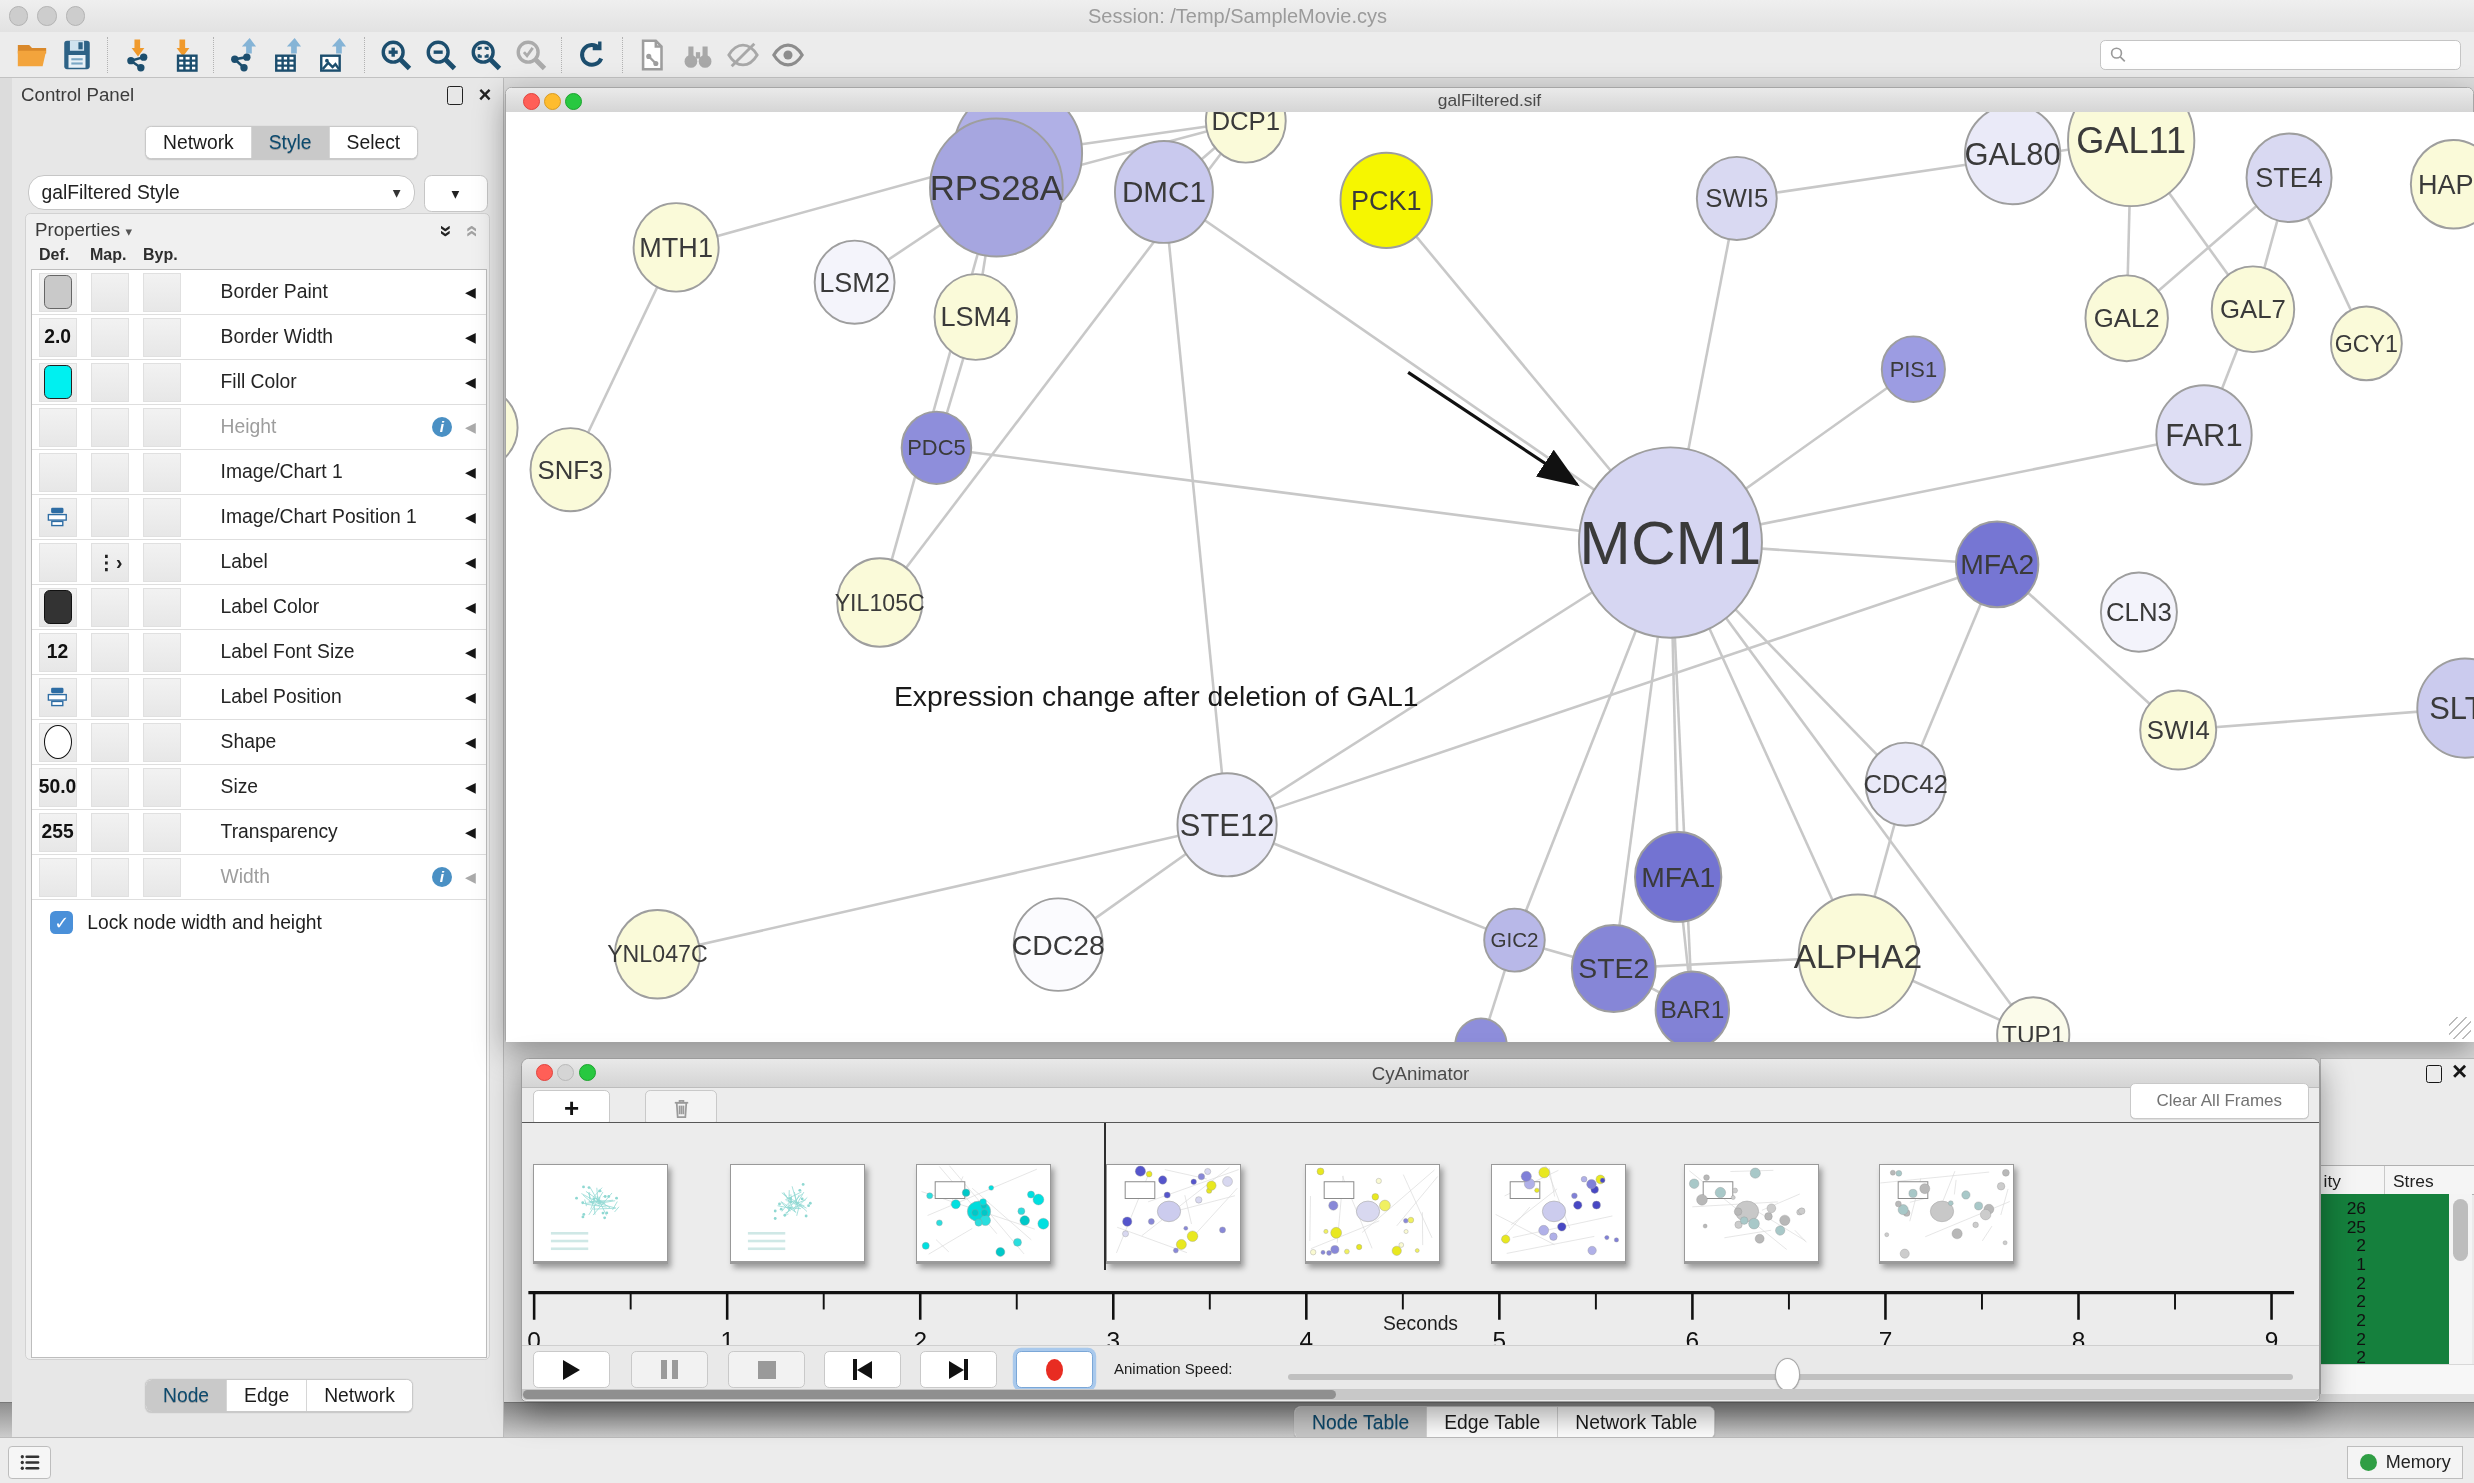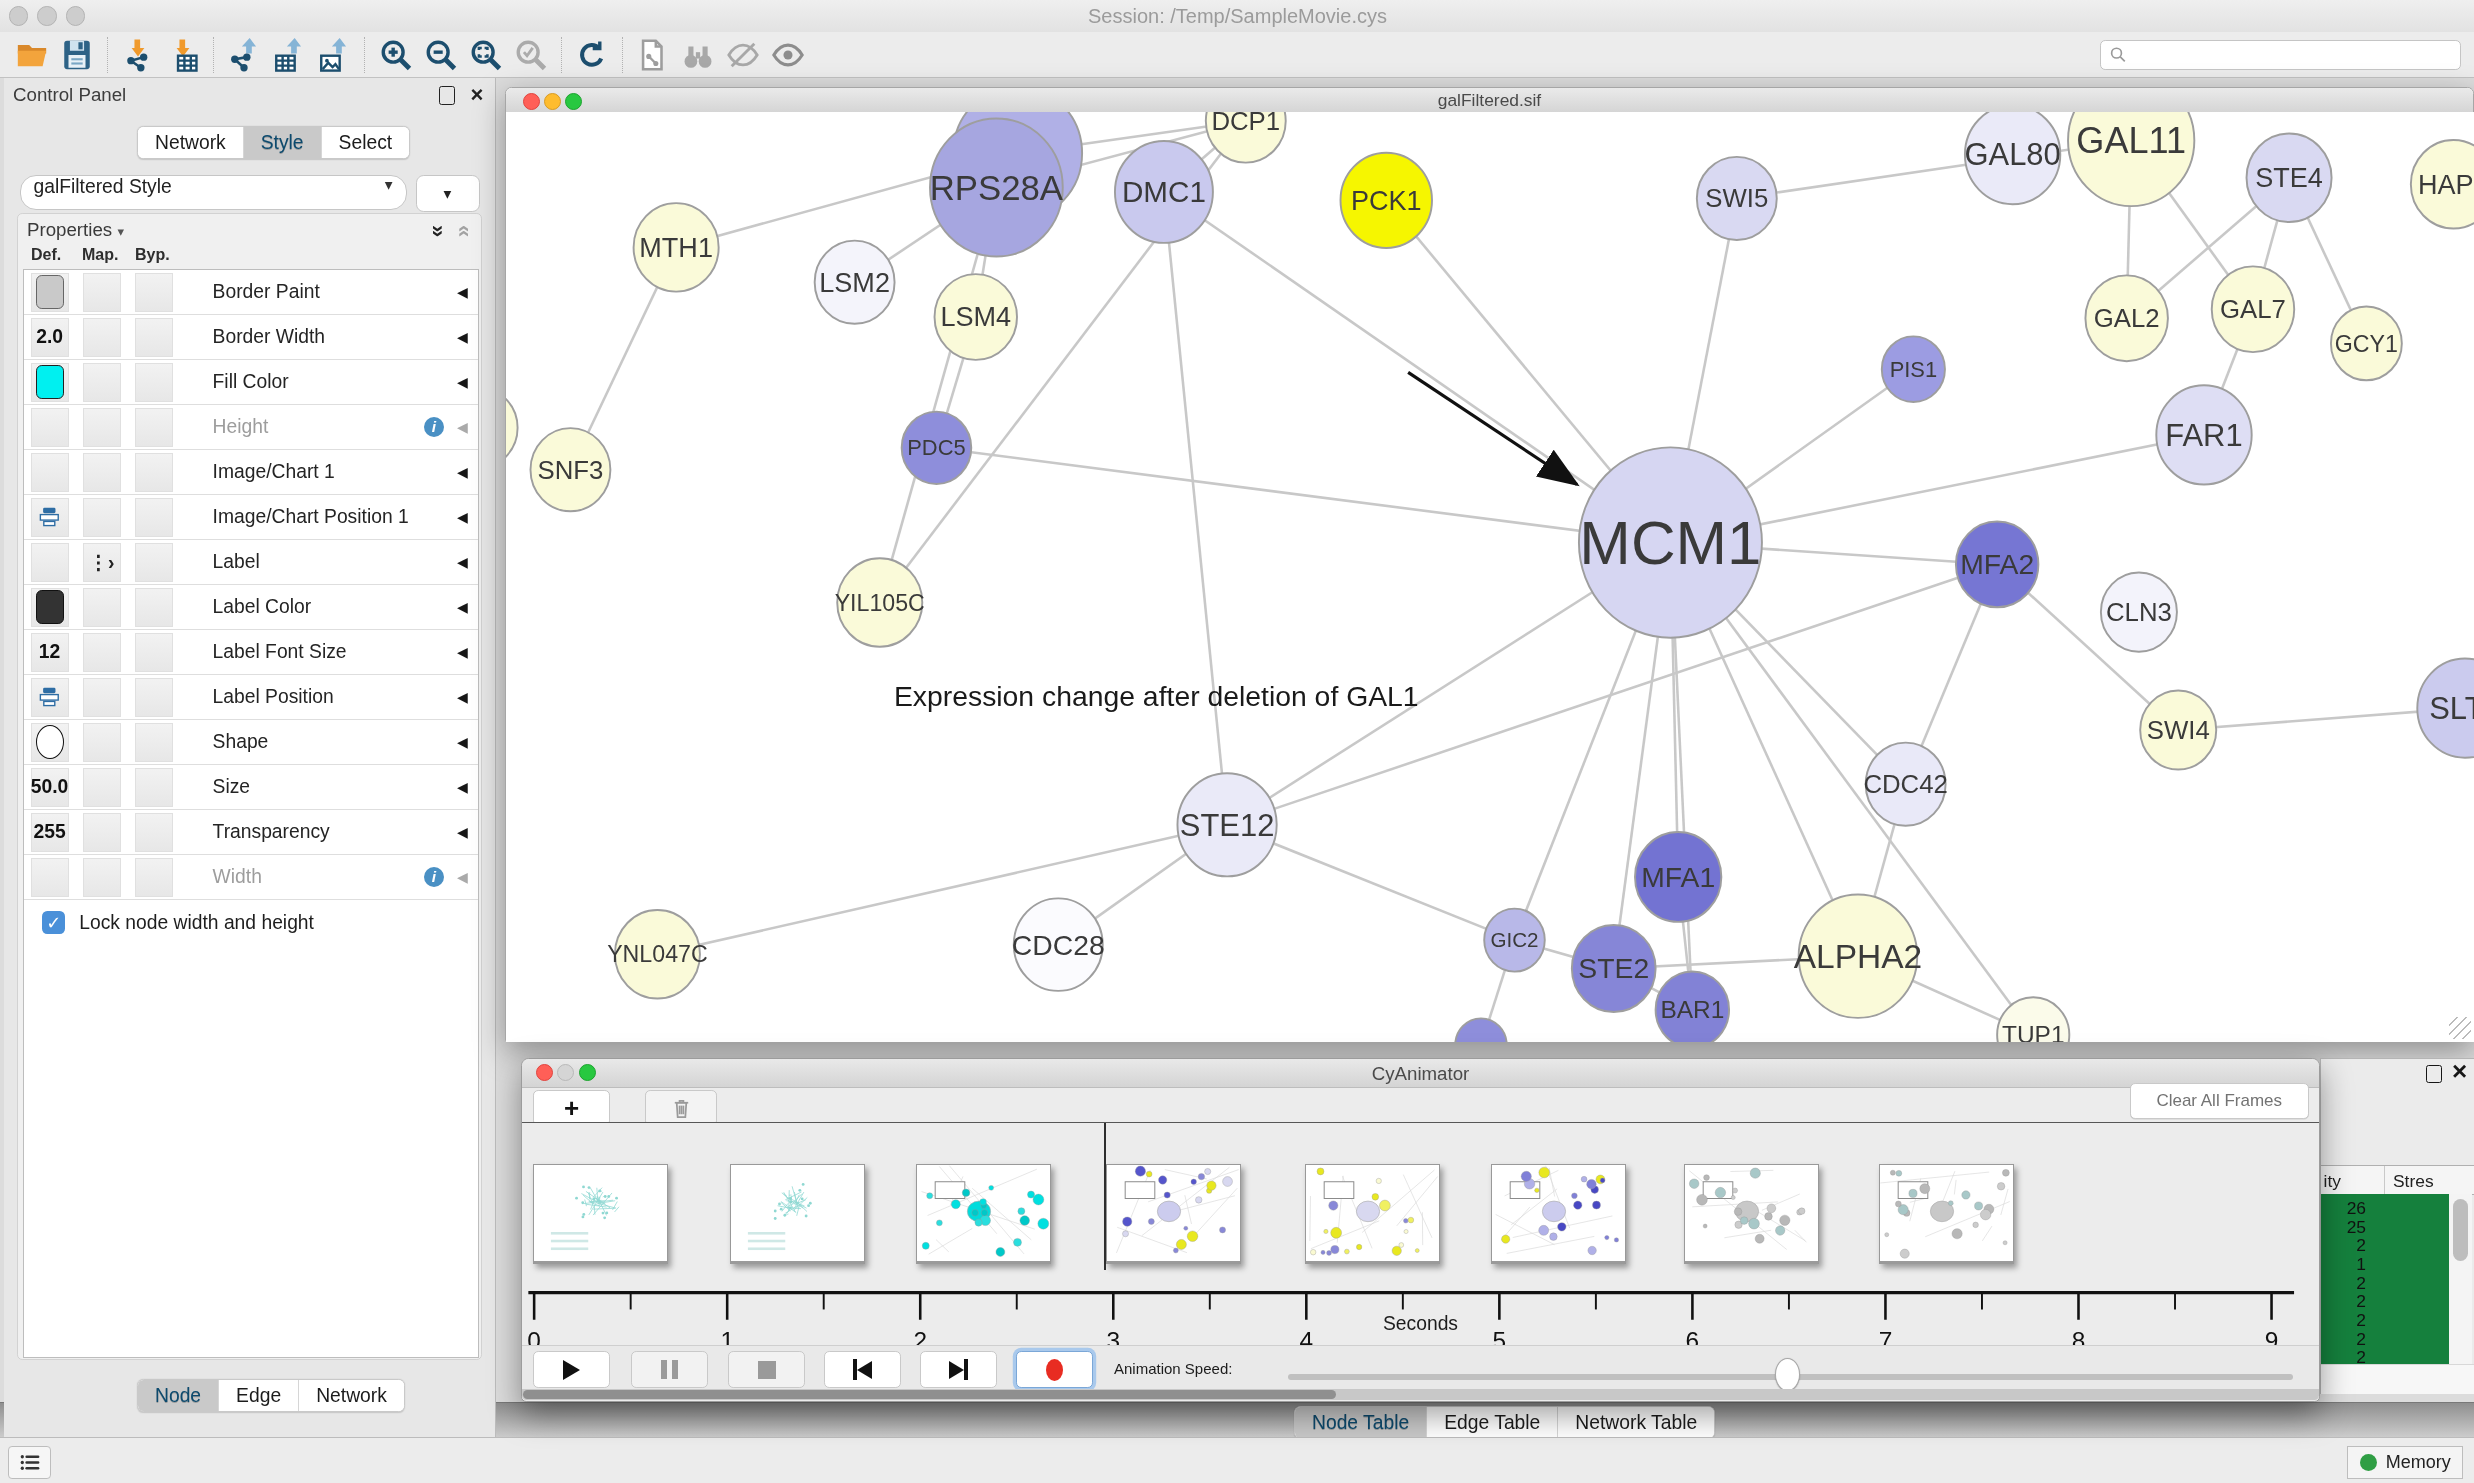--- a/index.html
+++ b/index.html
@@ -17,35 +17,35 @@
   
   #toolbar{left:0;top:32px;width:2475px;height:46px;background:#ececec;border-bottom:1.3px solid #c2c2c2;
            display:flex;align-items:center;padding-left:9px;box-sizing:border-box}
   .tbi{width:36px;height:36px;margin:0 4.5px;display:flex;align-items:center;justify-content:center}
   .tbsep{width:0;height:36px;border-left:1.3px dotted #b2b2b2;margin:0 7.7px}
   #search{margin-left:auto;margin-right:14px;width:361px;height:30px;background:#fff;border:0.6px solid #c5c5c5;
           border-radius:5.2px;display:flex;align-items:center;padding:0 7.7px;box-sizing:border-box}
   #search input{border:0;outline:0;font-size:18px;width:100%;background:transparent}
 
   
-  #control-panel{left:4px;top:78px;width:491px;height:1359px;background:#e7e7e7;border-right:1.3px solid #bcbcbc;z-index:2}
+  #control-panel{left:12px;top:78px;width:491px;height:1359px;background:#e7e7e7;border-right:1.3px solid #bcbcbc;z-index:2}
   .cp-titlerow{position:absolute;left:0;top:0;width:100%;height:34px}
   .cp-title{position:absolute;left:9px;top:6.4px;font-size:18.7px;color:#3c3c3c}
   .winbtn{position:absolute;top:7.7px;font-weight:bold;color:#222}
   .winbtn.sq{width:14px;height:17px;border:1.9px solid #222;border-radius:2.6px;right:40px}
   .winbtn.x{right:11.6px;font-size:22px;line-height:17px}
   .seg{display:flex;border:0.6px solid #cicic1;border:0.6px solid #c9c9c9;border-radius:6.4px;overflow:hidden;
        box-shadow:0 0.6px 1.3px rgba(0,0,0,.15);background:#fff;position:absolute}
   .seg .sg{padding:4.5px 17px;font-size:19.3px;color:#1c1c1c;background:#fff;border-left:0.6px solid #d6d6d6}
   .seg .sg:first-child{border-left:0}
   .seg .sg.dis{background:#c9c9c9;color:#0c4a6e;text-shadow:0 0.6px 0.6px #9b9b9b}
   #cp-tabs{left:133px;top:48px}
   #cp-style-row{position:absolute;left:15.5px;top:97px;width:460px;height:36px}
   .combo{position:absolute;left:0;top:0;width:387px;height:35px;background:#fff;border:0.6px solid #c6c6c6;
-         border-radius:16px;display:flex;align-items:flex-start;padding:0 13px;box-sizing:border-box;font-size:19.3px}
+         border-radius:16px;display:flex;align-items:center;padding:0 13px;box-sizing:border-box;font-size:19.3px}
   .combo .caret{margin-left:auto;font-size:15.5px;color:#333}
   .combo-btn{position:absolute;right:0;top:0;width:62px;height:35px;background:#fff;border:0.6px solid #c6c6c6;
              border-radius:7.7px;display:flex;align-items:center;justify-content:center;font-size:15.5px}
   #props-box{position:absolute;left:13px;top:135px;width:465px;height:1147px;background:#f0f0f0;
              border:0.6px solid #d2d2d2;border-radius:5.2px;box-sizing:border-box}
   .props-head{position:absolute;left:9px;top:5.2px;font-size:18.7px;color:#3a3a3a}
   .props-head .caret{font-size:13px;color:#555}
   .dblchev{position:absolute;top:3.9px;font-size:22px;font-weight:bold;color:#222;transform:rotate(90deg)}
   .dblchev.up{transform:rotate(-90deg);color:#a2a2a2}
   .props-cols{position:absolute;left:0;top:32px;font-size:16px;font-weight:bold;color:#2e2e2e}

